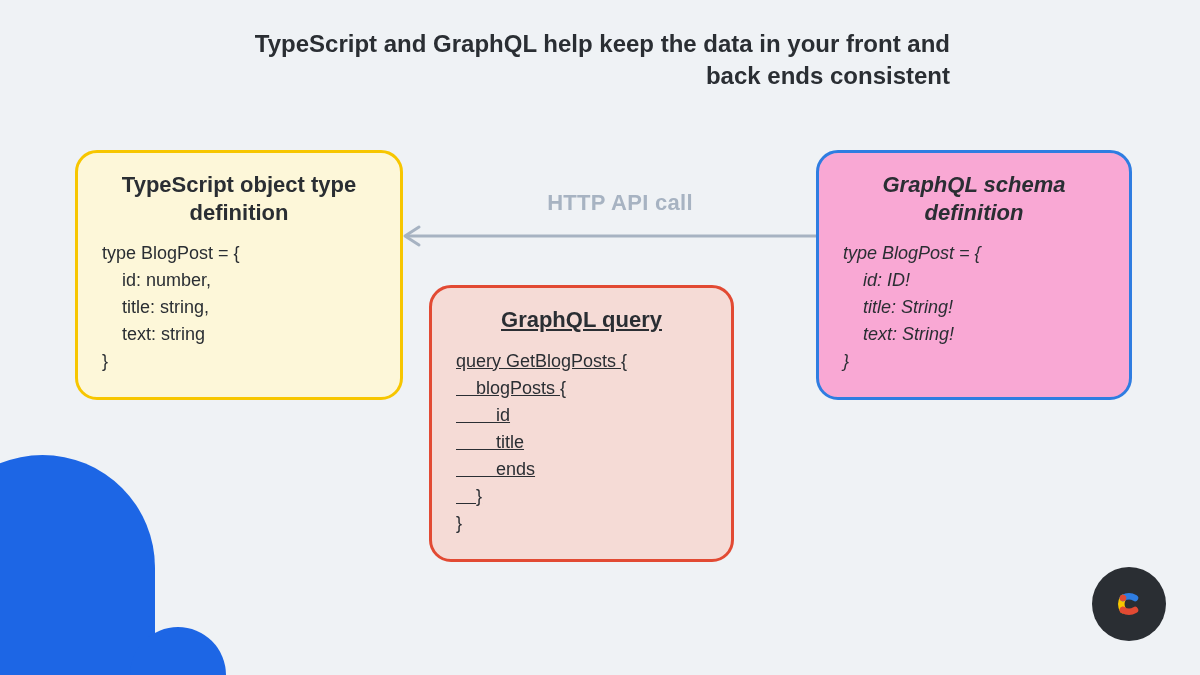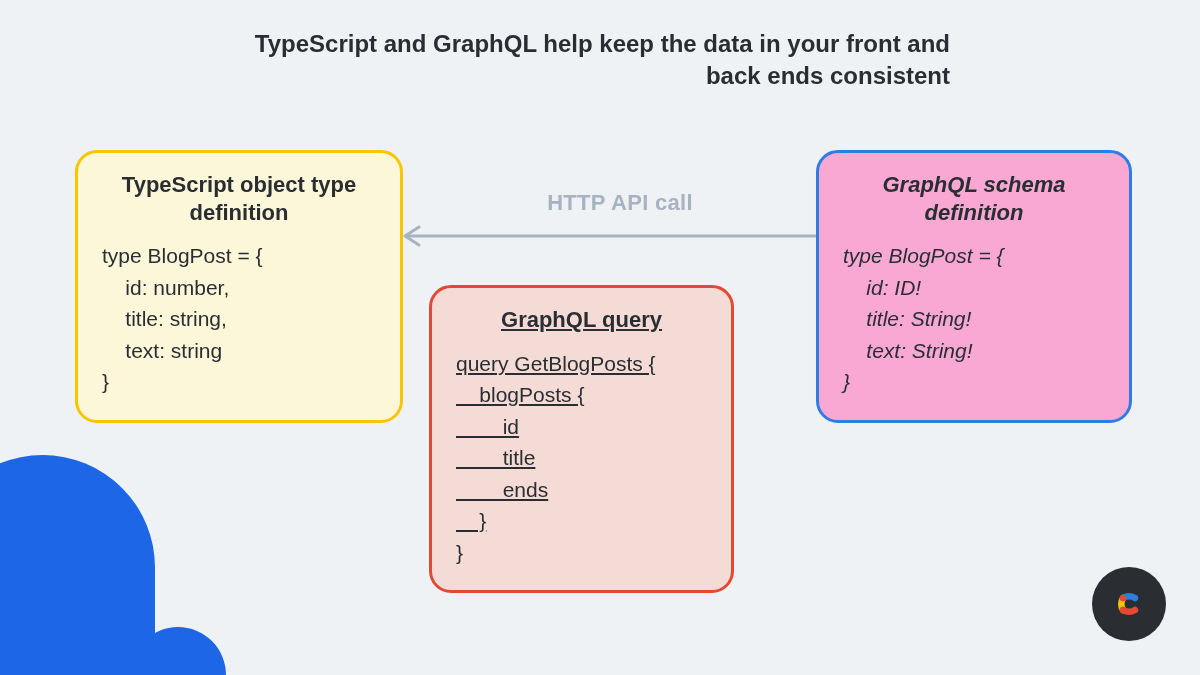--- a/index.html
+++ b/index.html
@@ -32,21 +32,21 @@
   }
   .box-heading {
     font-size: 22px;
     font-weight: 700;
     text-align: center;
     line-height: 1.25;
     margin-bottom: 14px;
     color: #2a2e33;
   }
   .code {
-    font-size: 21px;
+    font-size: 18px;
     line-height: 1.5;
     white-space: pre;
     font-family: -apple-system, BlinkMacSystemFont, "Segoe UI", Helvetica, Arial, sans-serif;
     color: #2a2e33;
   }
   
   .ts-box {
     left: 75px;
     top: 150px;
     width: 328px;

